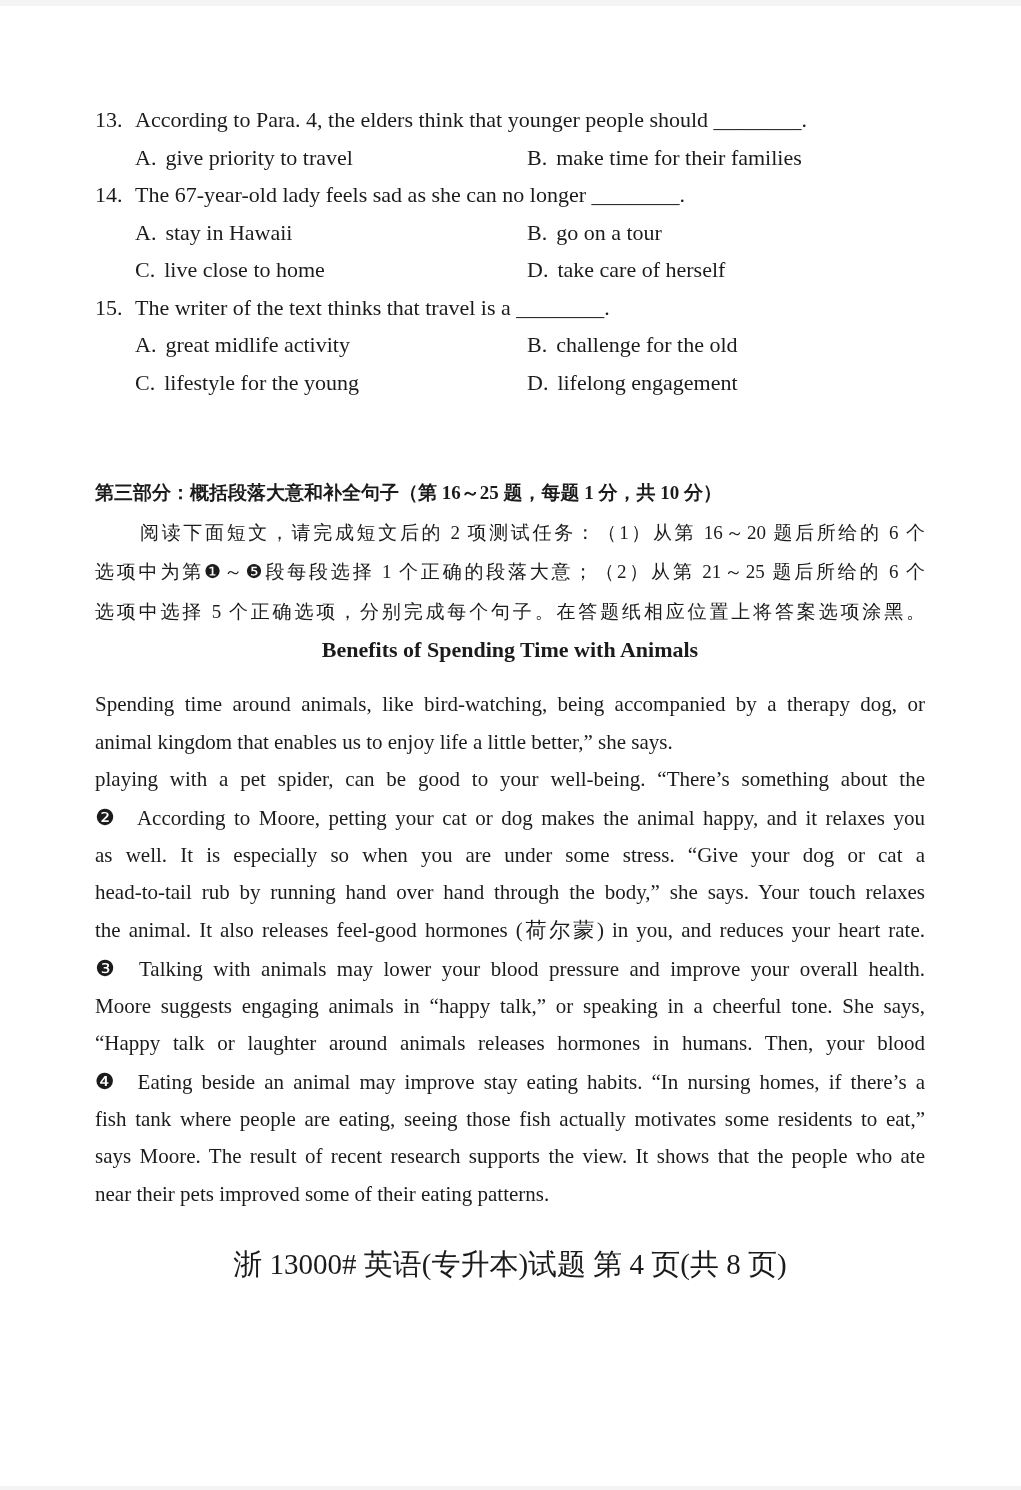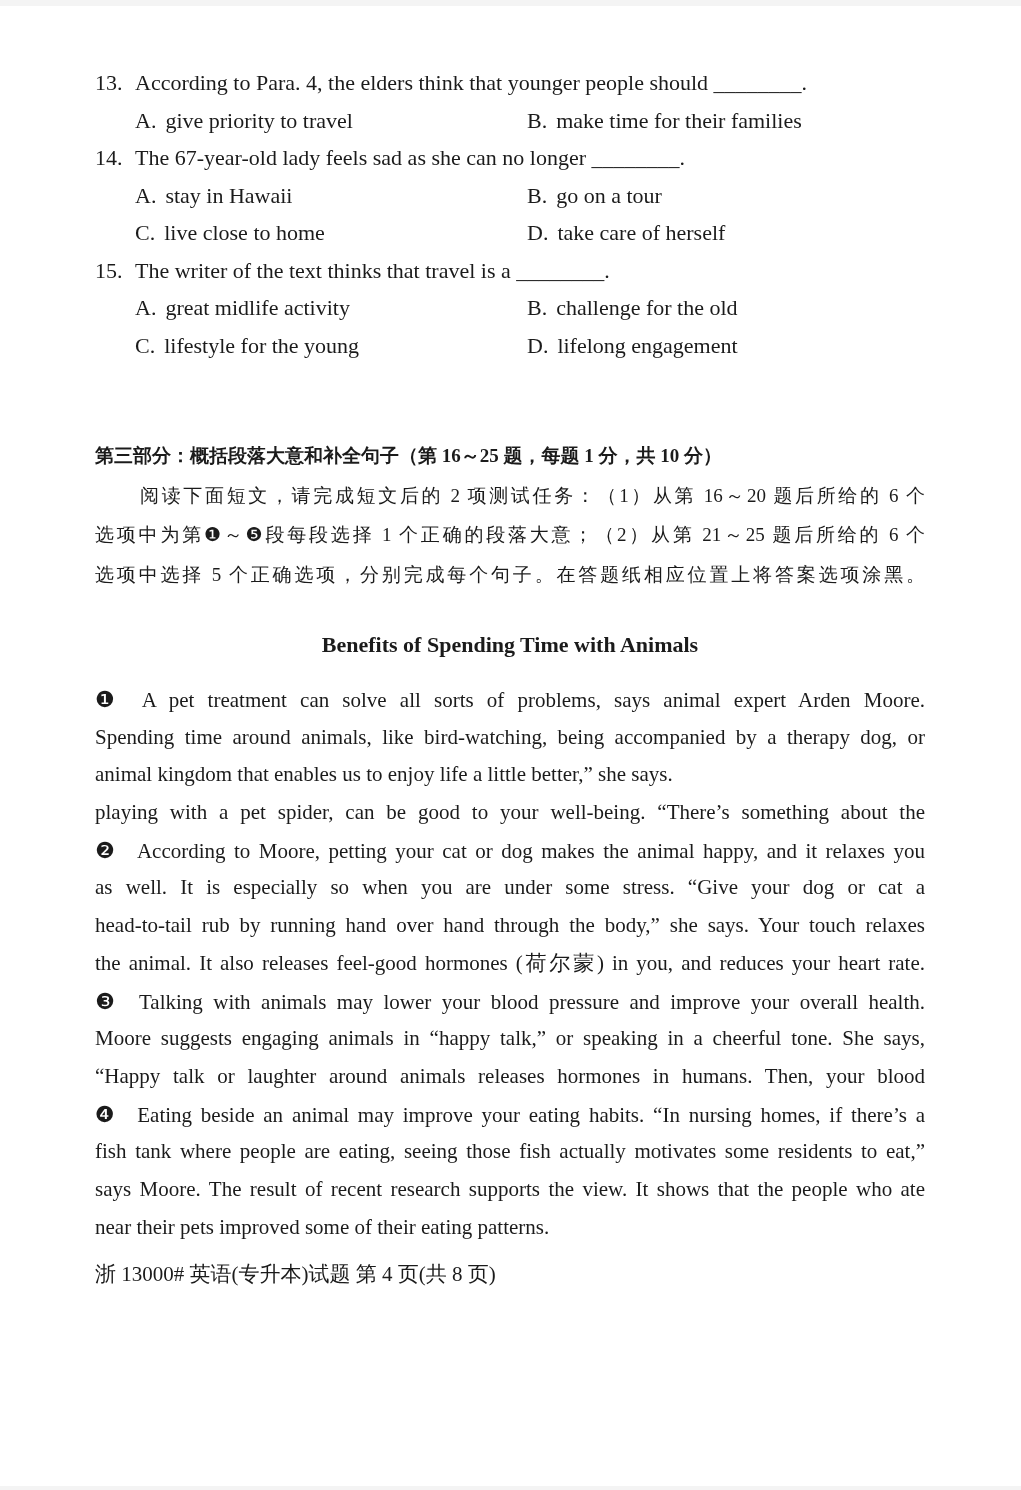--- a/index.html
+++ b/index.html
@@ -7,47 +7,47 @@
     width:1021px;height:1490px;position:relative;overflow:hidden;
     background:#ffffff;color:#1b1b1b;
     font-family:"Liberation Serif","DejaVu Serif",serif;
   }
   .edge-strip{position:absolute;left:0;width:100%;background:#f4f4f4;}
   .edge-strip.top{top:0;height:6px;}
   .edge-strip.bottom{bottom:0;height:4px;}
   .content{position:absolute;left:95px;right:96px;top:0;}
 
   
-  .questions{margin-top:64px;font-size:22px;}
+  .questions{margin-top:101px;font-size:22px;}
   .q-line{display:flex;line-height:37.5px;white-space:nowrap;}
   .q-num{flex:0 0 40px;}
   .q-stem{flex:1;}
   .opt-row{padding-left:40px;display:flex;line-height:37.5px;white-space:nowrap;align-items:flex-end;}
   .opt{display:block;}
   .opt-left{flex:0 0 392px;}
   .opt-right{flex:1;}
   .opt-label{display:inline-block;margin-right:9px;}
 
   
   .cn-block{margin-top:72px;font-size:19px;}
   .cn-heading{line-height:39.5px;white-space:nowrap;font-weight:bold;}
   .cn-line{line-height:39.5px;height:39.5px;overflow:hidden;
            text-align:justify;text-align-last:justify;}
   .cn-line.first{text-indent:45px;}
 
   
-  .en-title{margin-top:32px;line-height:38px;text-align:center;
+  .en-title{line-height:38px;text-align:center;
             font-weight:bold;font-size:22px;}
   .passage{margin-top:17px;font-size:21px;}
   .p-line{line-height:37.7px;height:37.7px;overflow:hidden;}
   .p-line.just{text-align:justify;text-align-last:justify;}
   .p-marker{font-family:"DejaVu Sans",sans-serif;font-size:22px;margin-right:19px;}
 
-  .footer{margin-top:9px;font-size:21px;line-height:38px;
-          text-align:left;white-space:nowrap;}
+  .footer{margin-top:31px;font-size:29px;line-height:38px;
+          text-align:center;white-space:nowrap;}
 </style>
 </head>
 <body>
 
 <div class="edge-strip top"></div>
 <div class="edge-strip bottom"></div>
 
 <div class="content">
 
   <div class="questions" id="questions-section">
@@ -96,32 +96,31 @@
     <div id="cn-instructions">
         <div class="cn-line first">阅读下面短文，请完成短文后的 2 项测试任务：（1）从第 16～20 题后所给的 6 个</div>
         <div class="cn-line">选项中为第❶～❺段每段选择 1 个正确的段落大意；（2）从第 21～25 题后所给的 6 个</div>
         <div class="cn-line">选项中选择 5 个正确选项，分别完成每个句子。在答题纸相应位置上将答案选项涂黑。</div>
       </div>
   </div>
 
   <div class="en-title">Benefits of Spending Time with Animals</div>
 
   <div class="passage" id="passage-body">
-      <div class="p-line just"><span class="p-marker">❶</span><span class="p-text">A pet treatment can solve all sorts of problems, says animal expert Arden Moore.</span></div>
       <div class="p-line just">Spending time around animals, like bird-watching, being accompanied by a therapy dog, or</div>
       <div class="p-line">animal kingdom that enables us to enjoy life a little better,” she says.</div>
       <div class="p-line just">playing with a pet spider, can be good to your well-being. “There’s something about the</div>
       <div class="p-line just"><span class="p-marker">❷</span><span class="p-text">According to Moore, petting your cat or dog makes the animal happy, and it relaxes you</span></div>
       <div class="p-line just">as well. It is especially so when you are under some stress. “Give your dog or cat a</div>
       <div class="p-line just">head-to-tail rub by running hand over hand through the body,” she says. Your touch relaxes</div>
       <div class="p-line just">the animal. It also releases feel-good hormones (荷尔蒙) in you, and reduces your heart rate.</div>
       <div class="p-line just"><span class="p-marker">❸</span><span class="p-text">Talking with animals may lower your blood pressure and improve your overall health.</span></div>
       <div class="p-line just">Moore suggests engaging animals in “happy talk,” or speaking in a cheerful tone. She says,</div>
       <div class="p-line just">“Happy talk or laughter around animals releases hormones in humans. Then, your blood</div>
-      <div class="p-line just"><span class="p-marker">❹</span><span class="p-text">Eating beside an animal may improve your eating habits. “In nursing homes, if there’s a</span></div>
+      <div class="p-line just"><span class="p-marker">❹</span><span class="p-text">Eating beside an animal may improve stay eating habits. “In nursing homes, if there’s a</span></div>
       <div class="p-line just">fish tank where people are eating, seeing those fish actually motivates some residents to eat,”</div>
       <div class="p-line just">says Moore. The result of recent research supports the view. It shows that the people who ate</div>
       <div class="p-line">near their pets improved some of their eating patterns.</div>
     </div>
 
   <div class="footer">浙 13000# 英语(专升本)试题 第 4 页(共 8 页)</div>
 
 </div>
 
 </body></html>

